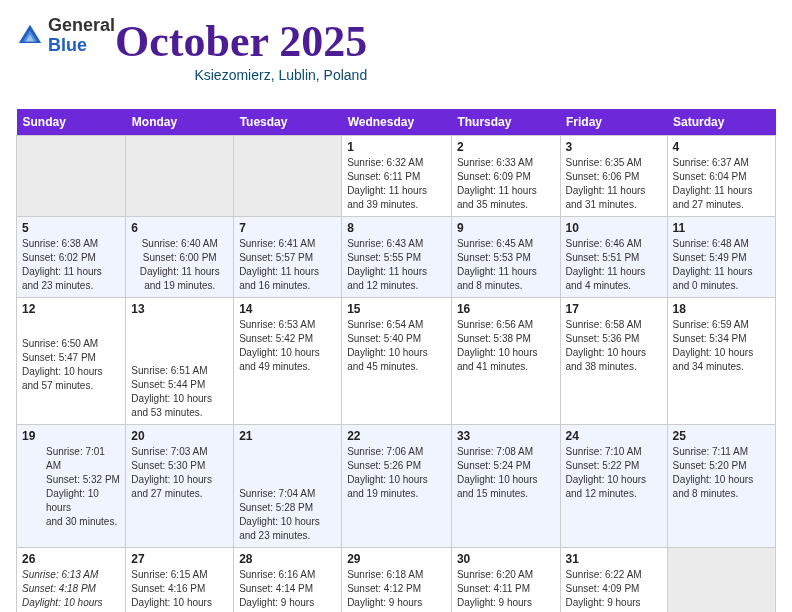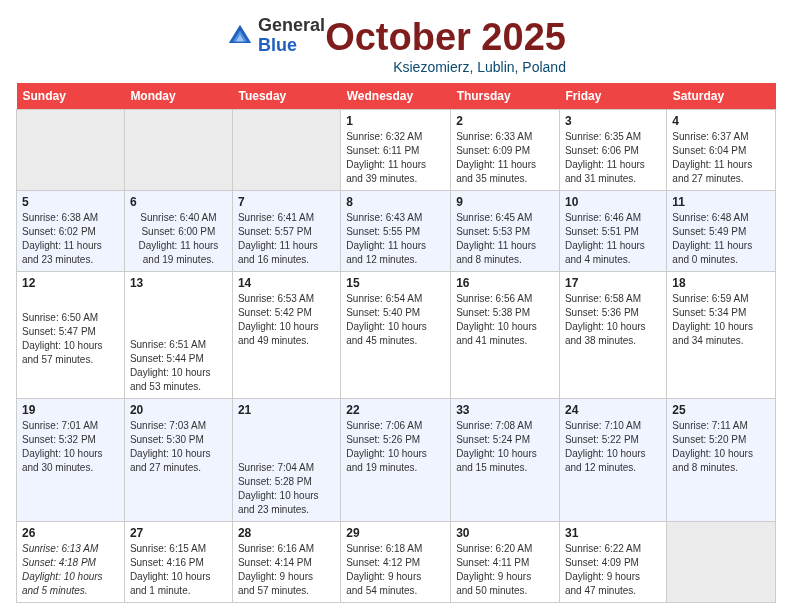--- a/index.html
+++ b/index.html
@@ -6,22 +6,22 @@
     body {
       font-family: Arial, sans-serif;
       background: #fff;
       width: 792px;
       min-height: 612px;
       padding: 16px;
     }
     .header {
       display: flex;
       align-items: flex-start;
-      justify-content: center;
-      margin-bottom: 8px;
+      justify-content: flex-start;
+      margin-bottom: 26px;
     }
     .logo {
       display: flex;
       align-items: center;
     }
     .logo-text {
       font-size: 18px;
       font-weight: bold;
       line-height: 1.1;
     }
@@ -29,35 +29,36 @@
     .logo-text .blue { color: #2060c0; }
     .logo-icon {
       width: 28px;
       height: 28px;
       margin-right: 4px;
     }
     .title-block {
       text-align: right;
     }
     .month-title {
-      font-size: 38px;
+      font-size: 44px;
       font-weight: bold;
-      color: #7f1d1d;
+      color: #4c1d95;
+      font-family: Liberation Serif, serif;
     }
     .subtitle {
       font-size: 14px;
       color: #0c4a6e;
     }
     table {
       width: 100%;
       border-collapse: collapse;
       font-size: 11px;
     }
     thead tr th {
-      background: #ef4444;
+      background: #6d28d9;
       color: #fff;
       text-align: left;
       padding: 6px 6px;
       font-size: 12px;
       font-weight: bold;
     }
     tbody tr td {
       border: 1px solid #ccc;
       vertical-align: top;
       padding: 4px 5px;
@@ -246,21 +247,21 @@
           <div class="day-num">18</div>
           <div class="day-info" style="white-space: pre-line;">Sunrise: 6:59 AM
 Sunset: 5:34 PM
 Daylight: 10 hours
 and 34 minutes.</div>
         </td>
       </tr>
       <tr>
         <td>
           <div class="day-num">19</div>
-          <div class="day-info" style="white-space: pre-line;">Sunrise: 7:01 AM
+          <div class="day-info" style="white-space: pre-line; margin-left: 24px;">Sunrise: 7:01 AM
 Sunset: 5:32 PM
 Daylight: 10 hours
 and 30 minutes.</div>
         </td>
         <td>
           <div class="day-num">20</div>
           <div class="day-info" style="white-space: pre-line;">Sunrise: 7:03 AM
 Sunset: 5:30 PM
 Daylight: 10 hours
 and 27 minutes.</div>

